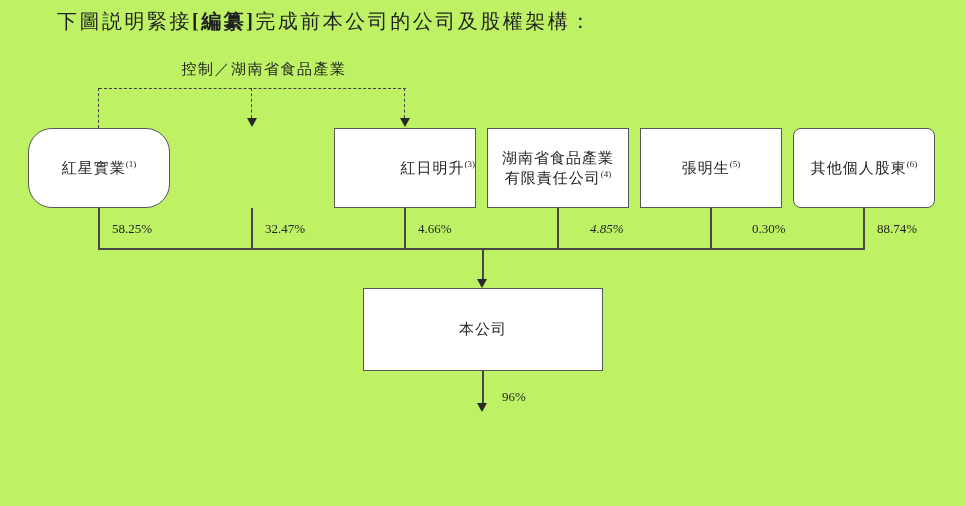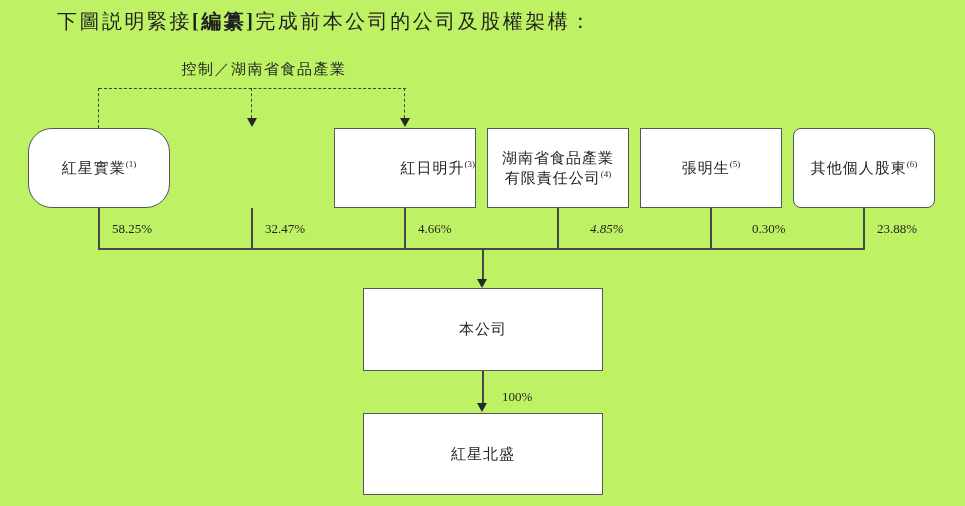--- a/index.html
+++ b/index.html
@@ -76,31 +76,28 @@
   <div class="abs stub" style="left:404px;"></div>
   <div class="abs stub" style="left:557px;"></div>
   <div class="abs stub" style="left:710px;"></div>
   <div class="abs stub" style="left:863px;"></div>
 
   <span class="abs pct" style="left:112px;">58.25%</span>
   <span class="abs pct" style="left:265px;">32.47%</span>
   <span class="abs pct" style="left:418px;">4.66%</span>
   <span class="abs pct" style="left:590px;font-style:italic;">4.85%</span>
   <span class="abs pct" style="left:724px;margin-left:28px;">0.30%</span>
-  <span class="abs pct" style="left:877px;">23.88%</span>
+  <span class="abs pct" style="left:877px;">88.74%</span>
 
   <div class="abs line-h" style="left:98px;top:248px;width:767px;"></div>
   <div class="abs line-v" style="left:482px;top:248px;height:33px;"></div>
   <div class="abs arrow-down" style="left:477px;top:279px;"></div>
 
   <div class="abs box big-box" style="top:288px;height:83px;text-align:center;">
     <div class="box-label">本公司</div>
   </div>
 
   <div class="abs line-v" style="left:482px;top:371px;height:33px;"></div>
   <div class="abs arrow-down" style="left:477px;top:403px;"></div>
-  <span class="abs pct100">100%</span>
+  <span class="abs pct100">96%</span>
 
-  <div class="abs box big-box" style="top:413px;height:82px;">
-    <div class="box-label">紅星北盛</div>
-  </div>
 
 </div>
 
 </body></html>

